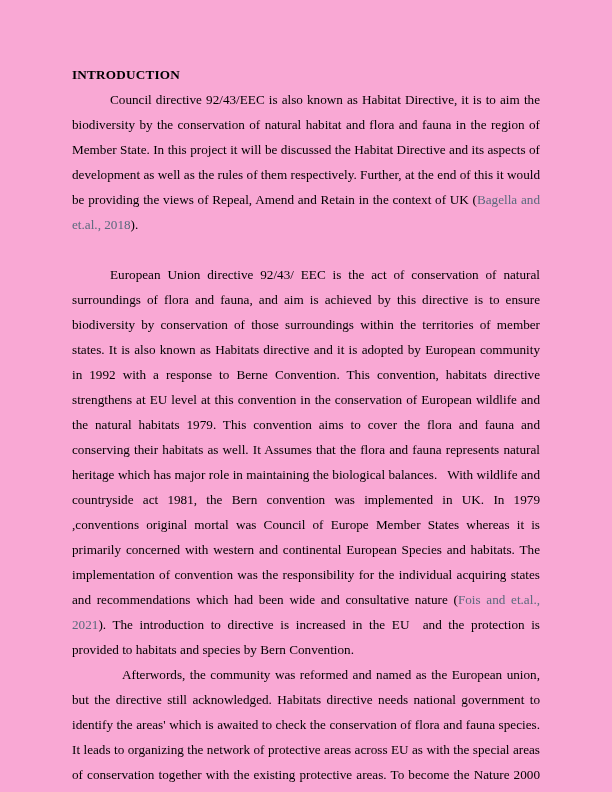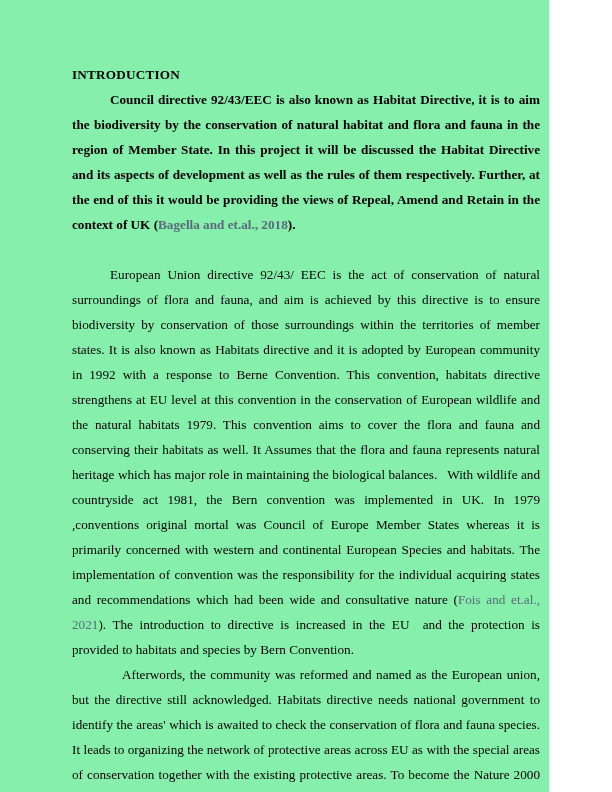--- a/index.html
+++ b/index.html
@@ -6,23 +6,23 @@
     margin: 0;
     padding: 0;
     background: #ffffff;
   }
   body {
     font-family: "Liberation Serif", "DejaVu Serif", serif;
     color: #000000;
   }
   .page {
     position: relative;
-    width: 549px;
+    width: 612px;
     height: 792px;
-    background: #86efac;
+    background: #f9a8d4;
     overflow: hidden;
     box-sizing: border-box;
   }
   .content {
     position: absolute;
     left: 72px;
     top: 62px;
     width: 468px;
   }
   .heading {
@@ -35,21 +35,21 @@
   }
   .para {
     font-size: 13.2px;
     line-height: 25px;
     text-align: justify;
     text-justify: inter-word;
     margin: 0;
     white-space: pre-wrap;
     hyphens: none;
   }
-  .para.indent-1 { text-indent: 38px; font-weight: bold; }
+  .para.indent-1 { text-indent: 38px; }
   .para.indent-2 { text-indent: 38px; }
   .para.indent-3 { text-indent: 50px; }
   .citation {
     color: #5b6a7d;
   }
   .spacer-sm { height: 25px; }
 </style>
 </head>
 <body>
 

